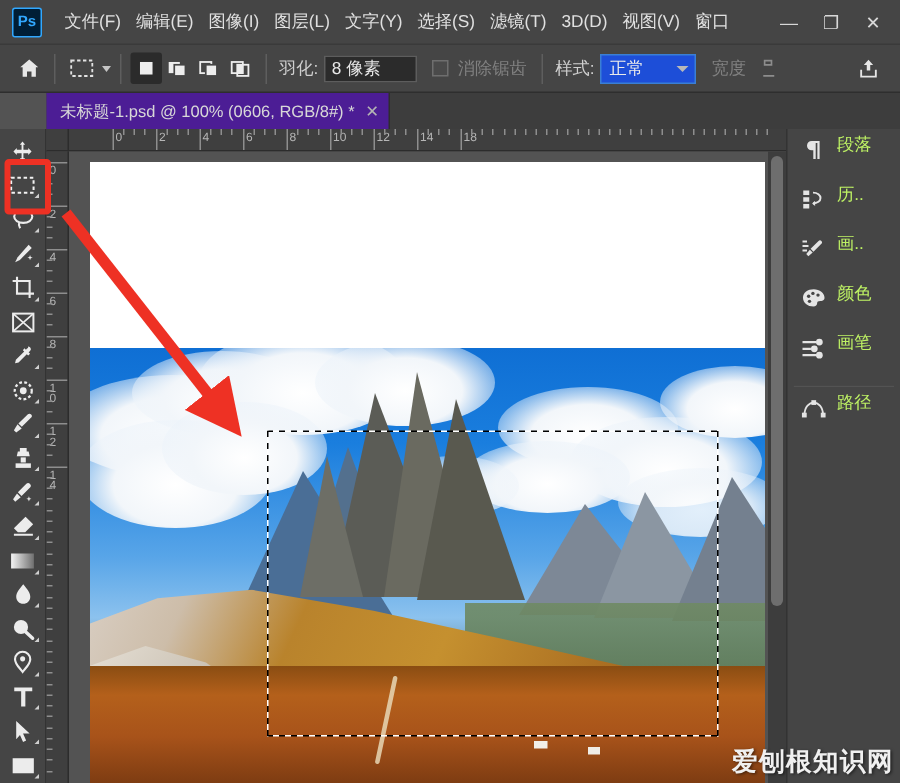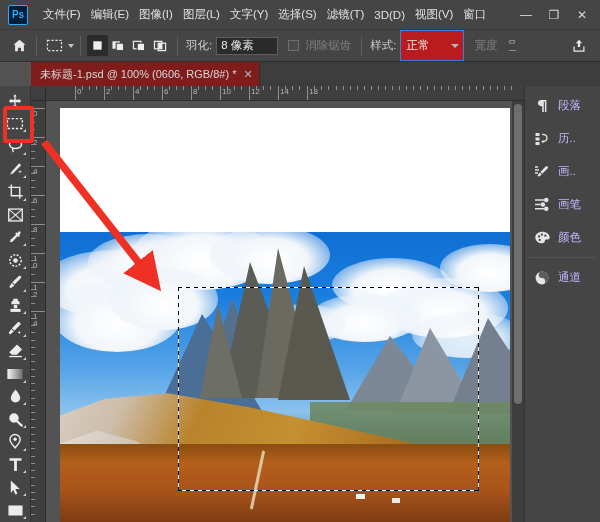--- a/index.html
+++ b/index.html
@@ -83,25 +83,25 @@
     background: #2b2b2b;
     border: 1px solid #5d5d5d;
     color: #e8e8e8;
     font-size: 11.5px;
     height: 18px;
     width: 62px;
     padding: 0 4px;
     font-family: "Liberation Sans", sans-serif;
   }
   .opt-select {
-    background: #b91c1c;
+    background: #1d4ed8;
     border: 1px solid #3a7fd5;
     color: #eaeaea;
     font-size: 11.5px;
-    height: 31px;
+    height: 20px;
     width: 64px;
     padding: 0 14px 0 5px;
     position: relative;
     display: flex; align-items: center;
   }
   .caret {
     position: absolute; right: 4px; top: 50%;
     width: 0; height: 0; margin-top: -2px;
     border-left: 4px solid transparent;
     border-right: 4px solid transparent;
@@ -123,21 +123,21 @@
 
   
   #tabbar {
     position: absolute; left: 31px; top: 62px;
     width: 569px; height: 24px;
     background: #3d3d3d;
     display: flex; align-items: flex-end;
   }
   #doctab {
     height: 24px;
-    background: #7f1d1d;
+    background: #4c1d95;
     border-right: 1px solid #2e2e2e;
     display: flex; align-items: center;
     padding: 0 6px 0 9px;
     font-size: 11px; color: #d8d8d8;
     white-space: nowrap;
   }
   #tab-close {
     margin-left: 7px; font-size: 11px; color: #b4b4b4;
   }
 
@@ -294,24 +294,24 @@
 
   
   #rightpanel {
     position: absolute; left: 524px; top: 86px;
     width: 76px; height: 436px;
     background: #454545;
     border-left: 1px solid #333;
     padding-top: 3px;
   }
   .panel-row {
-    display: flex; align-items: center;
+    display: flex; align-items: flex-start;
     height: 33px;
     padding-left: 6px;
-    color: #c4b5fd;
+    color: #bef264;
   }
   .panel-ico {
     width: 22px; height: 22px;
     display: flex; align-items: center; justify-content: center;
     margin-right: 5px; flex: 0 0 auto;
     color: #e4e4e4;
   }
   .panel-lab { font-size: 11.5px; white-space: nowrap; }
   .panel-div {
     height: 1px; background: #363636;
@@ -855,62 +855,67 @@
           <path d="M1 3h3M1 6h4M1 9h3" stroke="#e4e4e4" stroke-width="1.3"></path>
           <path d="M13.6 2.6c.6.6.6 1.3 0 1.9L8.3 9.8 6.4 7.9l5.3-5.3c.6-.6 1.3-.6 1.9 0z" fill="#e4e4e4"></path>
           <path d="M5.9 8.5 7.8 10.4 4.9 12.8 3.5 11.4z" fill="#e4e4e4"></path>
         </svg>
       </span>
       <span class="panel-lab">画..</span>
     </div>
 
     <div class="panel-row">
       <span class="panel-ico">
-        <svg width="17" height="15" viewBox="0 0 18 16">
-          <path d="M1 3.2h10M1 8h6M1 12.6h10" stroke="#e4e4e4" stroke-width="1.6"></path>
-          <circle cx="13" cy="3.2" r="2.4" fill="#e4e4e4"></circle>
-          <circle cx="9.4" cy="8" r="2.4" fill="#e4e4e4"></circle>
-          <circle cx="13" cy="12.6" r="2.4" fill="#e4e4e4"></circle>
-        </svg>
-      </span>
-      <span class="panel-lab">画笔</span>
-    </div>
-
-    <div class="panel-row">
-      <span class="panel-ico">
         <svg width="17" height="16" viewBox="0 0 18 16">
           <path d="M9 1.4c4.2 0 7.6 2.6 7.6 6 0 2-2 2.3-3 2.3-1.6 0-2.2.6-2.2 1.6 0 1.4-1 2.3-2.6 2.3C4.7 13.6 1.4 11 1.4 7.4S4.8 1.4 9 1.4z" fill="#e4e4e4"></path>
           <circle cx="5.4" cy="6.4" r="1.2" fill="#454545"></circle>
           <circle cx="8.4" cy="4.4" r="1.2" fill="#454545"></circle>
           <circle cx="12" cy="5.6" r="1.2" fill="#454545"></circle>
           <circle cx="6" cy="10" r="1.2" fill="#454545"></circle>
         </svg>
       </span>
       <span class="panel-lab">颜色</span>
     </div>
 
-
-    <div class="panel-div"></div>
-
-
     <div class="panel-row">
       <span class="panel-ico">
-        <svg width="16" height="16" viewBox="0 0 16 16">
-          <circle cx="8" cy="8" r="6.4" fill="#e4e4e4"></circle>
-          <path d="M8 1.6A6.4 6.4 0 0 1 8 14.4 3.2 3.2 0 0 0 8 8a3.2 3.2 0 0 1 0-6.4z" fill="#5c5c5c"></path>
+        <svg width="17" height="15" viewBox="0 0 18 16">
+          <path d="M1 3.2h10M1 8h6M1 12.6h10" stroke="#e4e4e4" stroke-width="1.6"></path>
+          <circle cx="13" cy="3.2" r="2.4" fill="#e4e4e4"></circle>
+          <circle cx="9.4" cy="8" r="2.4" fill="#e4e4e4"></circle>
+          <circle cx="13" cy="12.6" r="2.4" fill="#e4e4e4"></circle>
         </svg>
       </span>
-      <span class="panel-lab">通道</span>
-    </div>
+      <span class="panel-lab">画笔</span>
+    </div>
+
+
+    <div class="panel-div"></div>
+
+    <div class="panel-row">
+      <span class="panel-ico">
+        <svg width="17" height="15" viewBox="0 0 18 16">
+          <path d="M2.4 12.4C2.4 6.6 6 3.6 9 3.6s6.6 3 6.6 8.8" fill="none" stroke="#e4e4e4" stroke-width="1.3"></path>
+          <rect x="0.6" y="10.8" width="3.4" height="3.4" fill="#e4e4e4"></rect>
+          <rect x="14" y="10.8" width="3.4" height="3.4" fill="#e4e4e4"></rect>
+          <rect x="7.3" y="1.9" width="3.4" height="3.4" fill="#e4e4e4"></rect>
+        </svg>
+      </span>
+      <span class="panel-lab">路径</span>
+    </div>
+
 
   </div>
 
   <svg id="arrow-svg" viewBox="0 0 600 522">
     <defs>
       <marker id="ahead" markerWidth="5" markerHeight="5" refX="2.6" refY="2.5" orient="auto">
         <path d="M0,0 L5,2.5 L0,5 z" fill="#ee3124"></path>
       </marker>
     </defs>
     <line x1="44" y1="142" x2="150" y2="277" stroke="#ee3124" stroke-width="7.5" marker-end="url(#ahead)" stroke-linecap="butt"></line>
   </svg>
 
+  <div id="watermark">
+    <span>爱刨根知识网</span>
+  </div>
 
 </div>
 
 </body></html>

